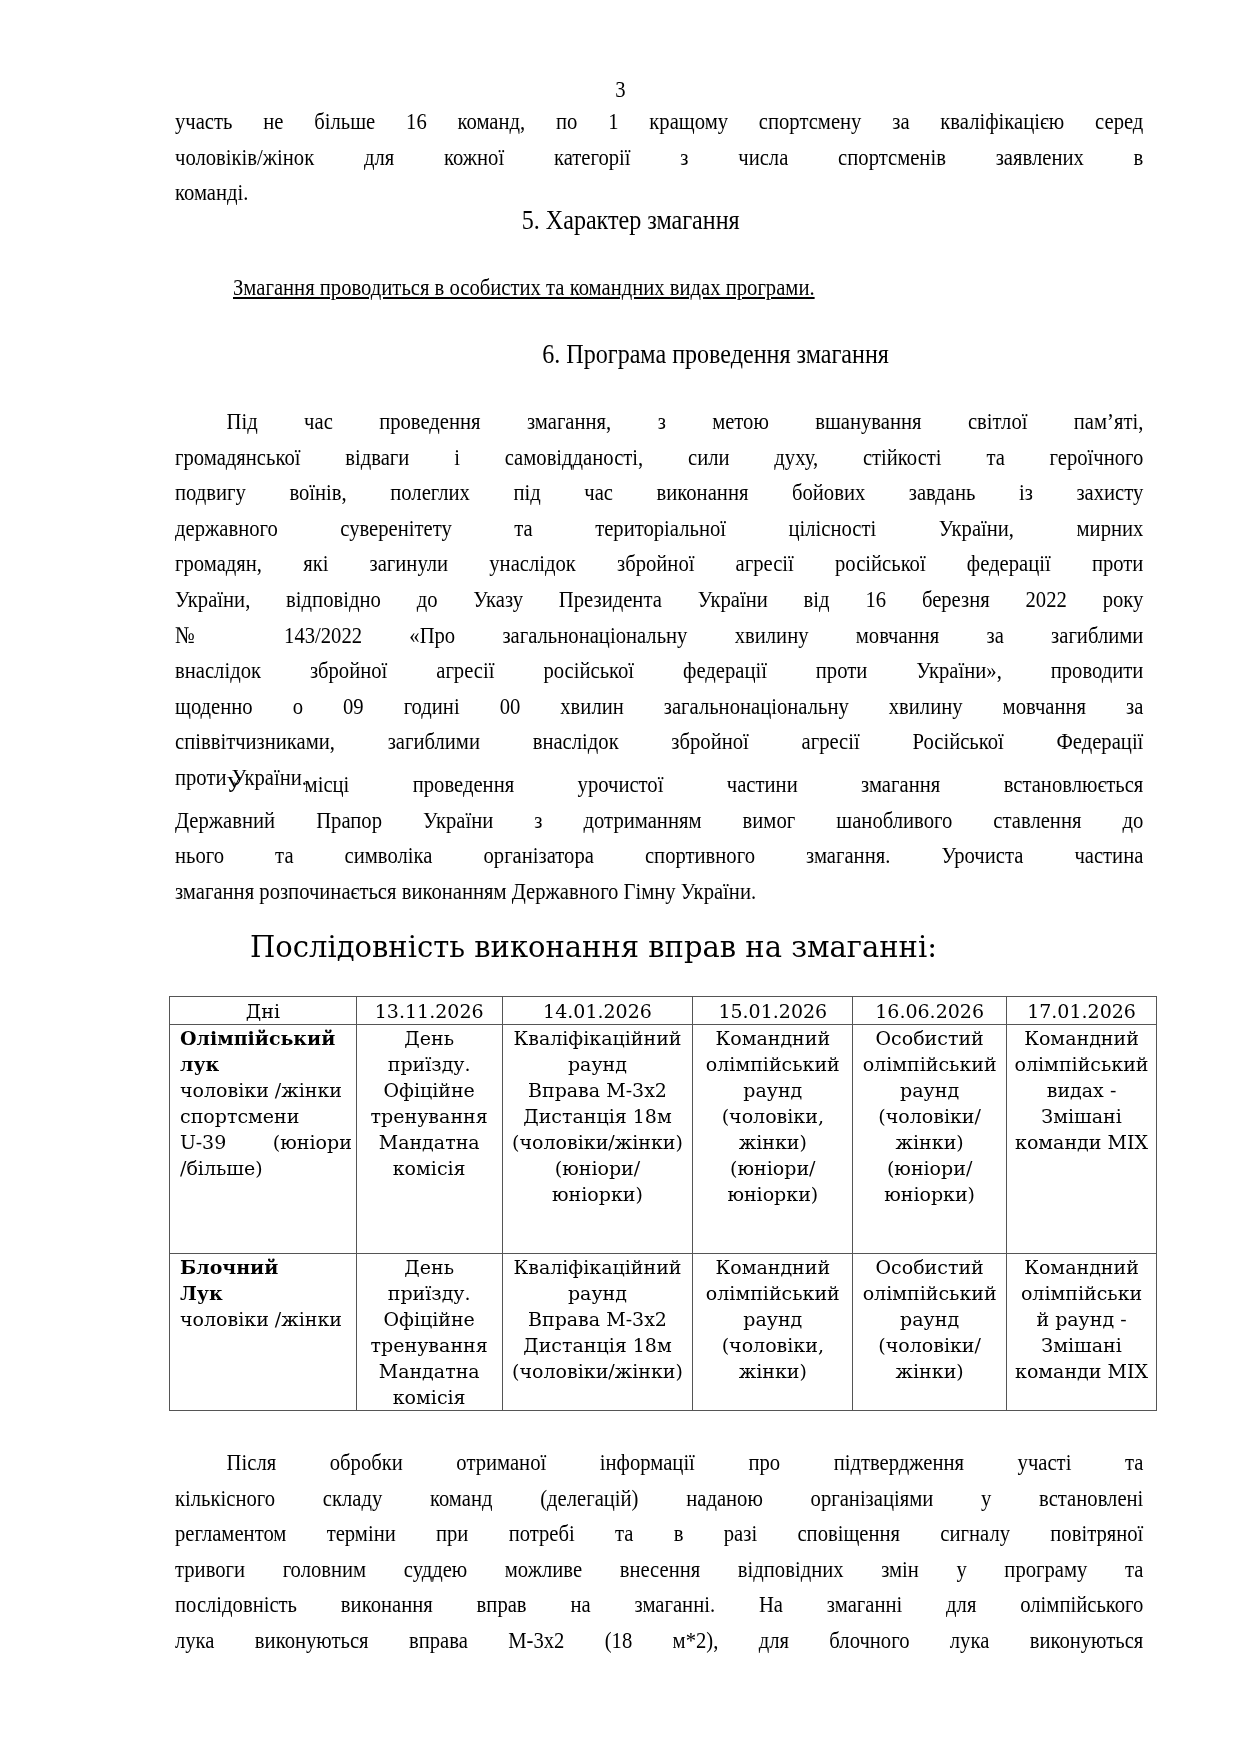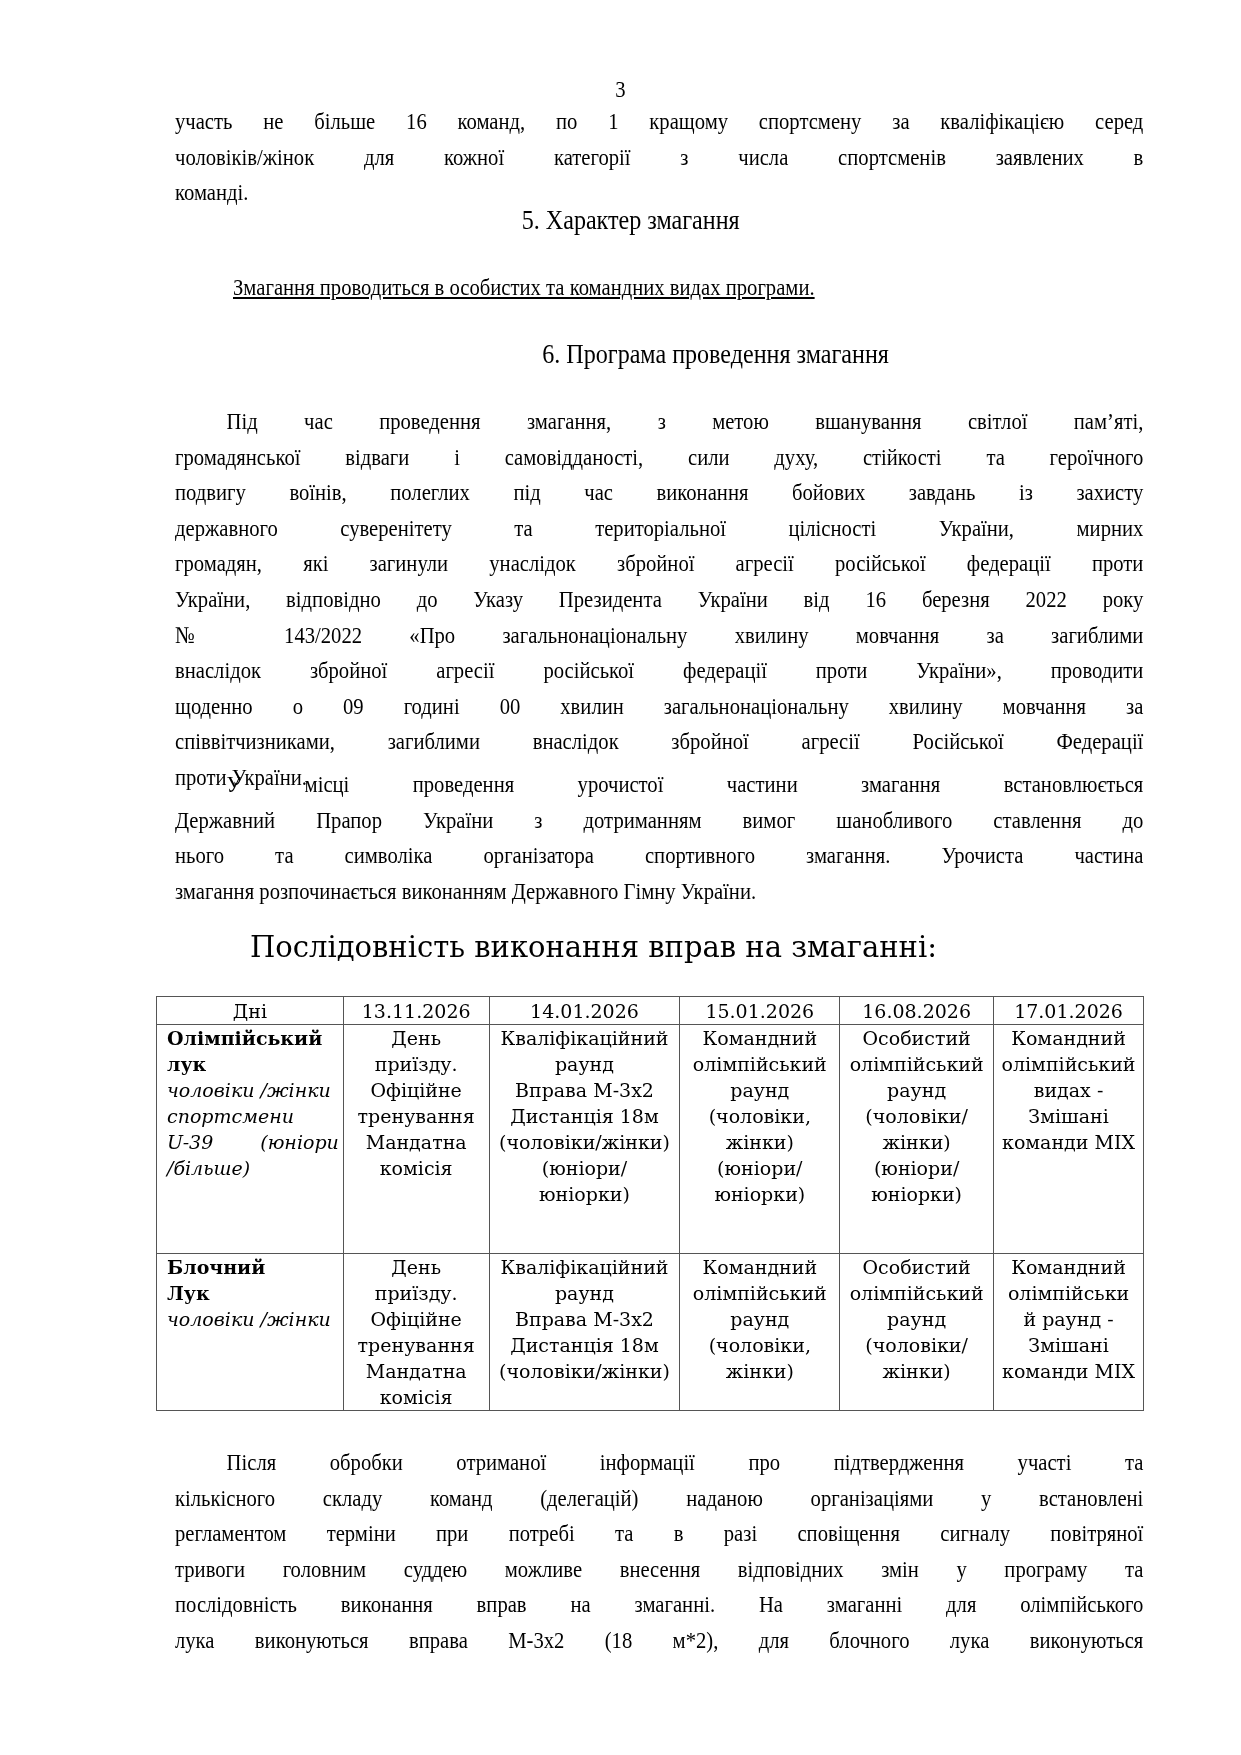--- a/index.html
+++ b/index.html
@@ -24,31 +24,31 @@
   .heading {
     position: absolute; left: 10px; width: 1241px; text-align: center;
     font-family: "Liberation Serif", serif; font-size: 28px;
   }
   .heading span { display: inline-block; transform: scaleX(0.86); }
   .seq-title {
     position: absolute; top: 930px; left: 250px;
     font-family: "DejaVu Serif", serif; font-size: 29px;
   }
   table.schedule {
-    position: absolute; left: 156px; top: 996px; width: 988px;
+    position: absolute; left: 169px; top: 996px; width: 988px;
     border-collapse: collapse;
     font-family: "DejaVu Serif", serif; font-size: 19px; line-height: 26px;
   }
   table.schedule td, table.schedule th {
     border: 1.5px solid #555; padding: 0 4px; vertical-align: top; text-align: center; font-weight: normal;
   }
   table.schedule th { line-height: 26px; padding-top: 1px; }
   table.schedule td.rowhead { text-align: left; padding-left: 10px; }
   .rowhead .bold { font-weight: bold; display: block; }
-  .rowhead .plain { display: block; font-style: italic; }
+  .rowhead .plain { display: block; }
   .cellline { display: block; white-space: nowrap; }
   tr.r1 td { height: 228px; }
   tr.r2 td { height: 148px; }
 </style>
 </head>
 <body>
 
 <div class="page">
 
   <div class="page-num">3</div>
@@ -109,21 +109,21 @@
       <col style="width:160px">
         <col style="width:154px">
         <col style="width:150px">
     </colgroup>
     <tbody>
         <tr>
       <th>Дні</th>
       <th>13.11.2026</th>
       <th>14.01.2026</th>
       <th>15.01.2026</th>
-      <th>16.08.2026</th>
+      <th>16.06.2026</th>
       <th>17.01.2026</th>
     </tr>
     <tr class="r1">
       <td class="rowhead">
         <span class="bold">Олімпійський</span>
         <span class="bold">лук</span>
         <span class="plain">чоловіки /жінки</span>
         <span class="plain">спортсмени</span>
         <span class="plain" style="text-align:justify;text-align-last:justify;">U-39 (юніори</span>
         <span class="plain">/більше)</span>

